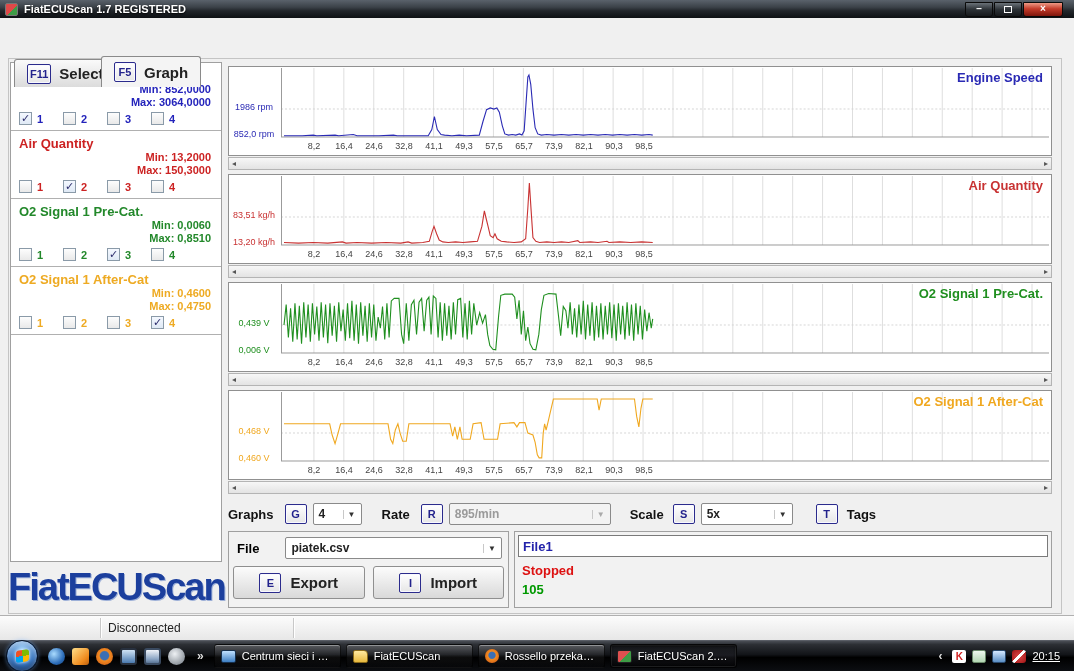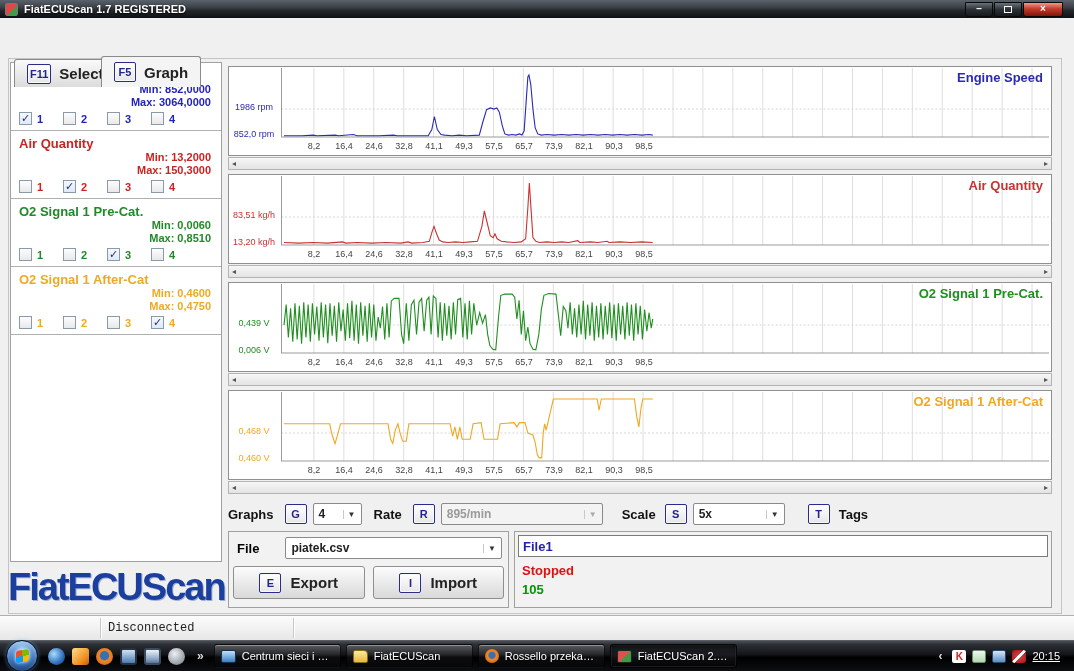--- a/index.html
+++ b/index.html
@@ -75,21 +75,21 @@
   .session-box { position:absolute; left:514px; top:531px; width:538px; height:77px; border:1px solid #a0a0a0; background:#f2f2f2; }
   .file1-input { display:block; width:530px; margin:3px; height:22px; border:1px solid #7a7a7a; background:#fff;
     color:#2222aa; font-weight:bold; font-size:13px; padding:0 4px; font-family:"Liberation Sans", sans-serif; }
   .status-line { position:absolute; left:7px; font-size:13px; font-weight:bold; }
   .start-btn { position:absolute; right:5px; top:33px; width:168px; height:38px; background:#ededed; border:1px solid #b8b8b8;
     border-radius:3px; display:flex; align-items:center; justify-content:center; gap:10px; font-size:15px; font-weight:bold; color:#909090; }
   .key.gray { background:linear-gradient(#e6e6e6,#d2d2d2); border-color:#a8a8a8; color:#8a8a8a; box-shadow:none; }
 
   
   .statusbar { position:absolute; left:0; right:0; top:615px; height:25px; background:linear-gradient(#fcfcfc,#e7e7e7);
-    border-top:1px solid #b0b0b0;font-family:Liberation Mono, monospace; }
+    border-top:1px solid #b0b0b0; }
   .sb-div { position:absolute; top:2px; bottom:2px; width:1px; background:#c8c8c8; box-shadow:1px 0 0 #fff; }
   .sb-text { position:absolute; left:108px; top:5px; font-size:12px; color:#222; }
 
   
   .taskbar { position:absolute; left:0; right:0; top:640px; height:31px;
     background:linear-gradient(#4a4e55 0%, #2c2f34 12%, #121418 45%, #000 55%, #0c0e12 100%);
     border-top:1px solid #5a5e66; display:flex; align-items:center; padding:0 6px; }
   .start-orb { width:32px; height:32px; border-radius:50%; flex:none; margin-right:10px;
     background:radial-gradient(circle at 50% 28%, #9fd0f8, #3a75bd 55%, #0e2c58 88%);
     border:1px solid #09182e; box-shadow:inset 0 2px 5px rgba(255,255,255,.55), 0 0 4px rgba(120,180,255,.5);
@@ -497,21 +497,21 @@
       </div>
   </div>
 
   <div class="controls">
     <span>Graphs</span>
     <span class="key" style="margin-left:11px">G</span>
     <span class="combo" style="width:49px; margin-left:6px">
       <span>4</span>
         <span class="arrow">▼</span>
     </span>
-    <span style="margin-left:12px">Rate</span>
+    <span style="margin-left:20px">Rate</span>
     <span class="key" style="margin-left:11px">R</span>
     <span class="combo disabled" style="width:162px; margin-left:6px">
       <span>895/min</span>
         <span class="arrow">▼</span>
     </span>
     <span style="margin-left:19px">Scale</span>
     <span class="key" style="margin-left:9px">S</span>
     <span class="combo" style="width:92px; margin-left:6px">
       <span>5x</span>
         <span class="arrow">▼</span>

